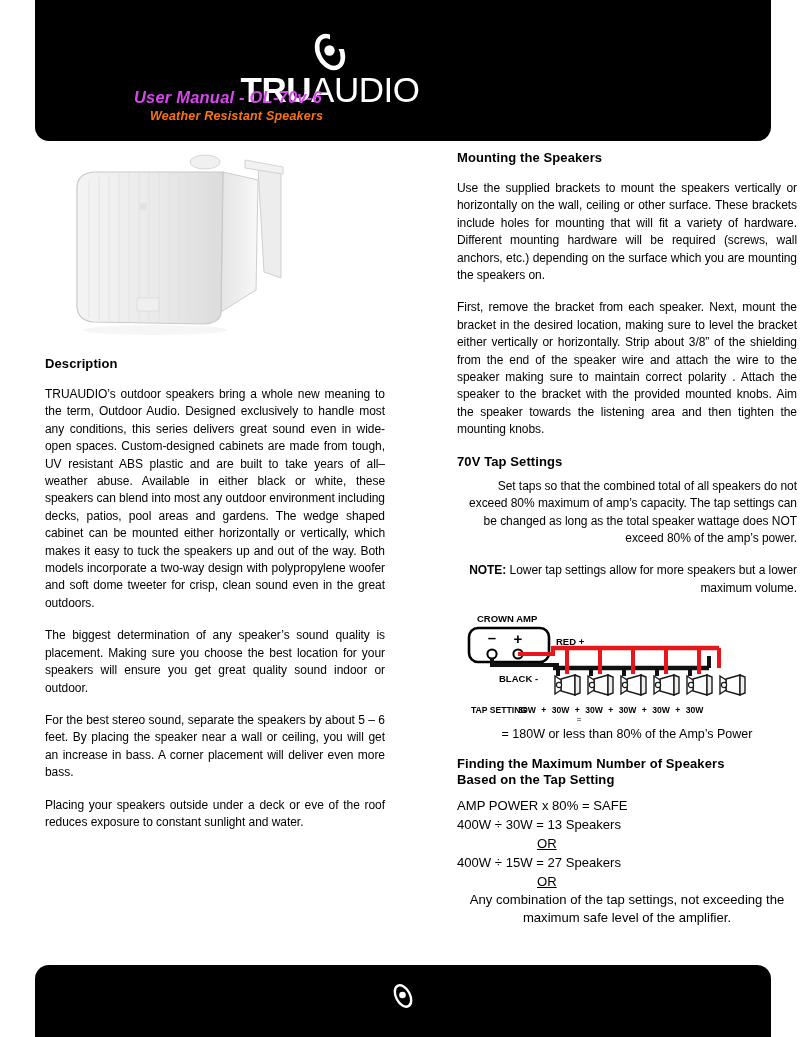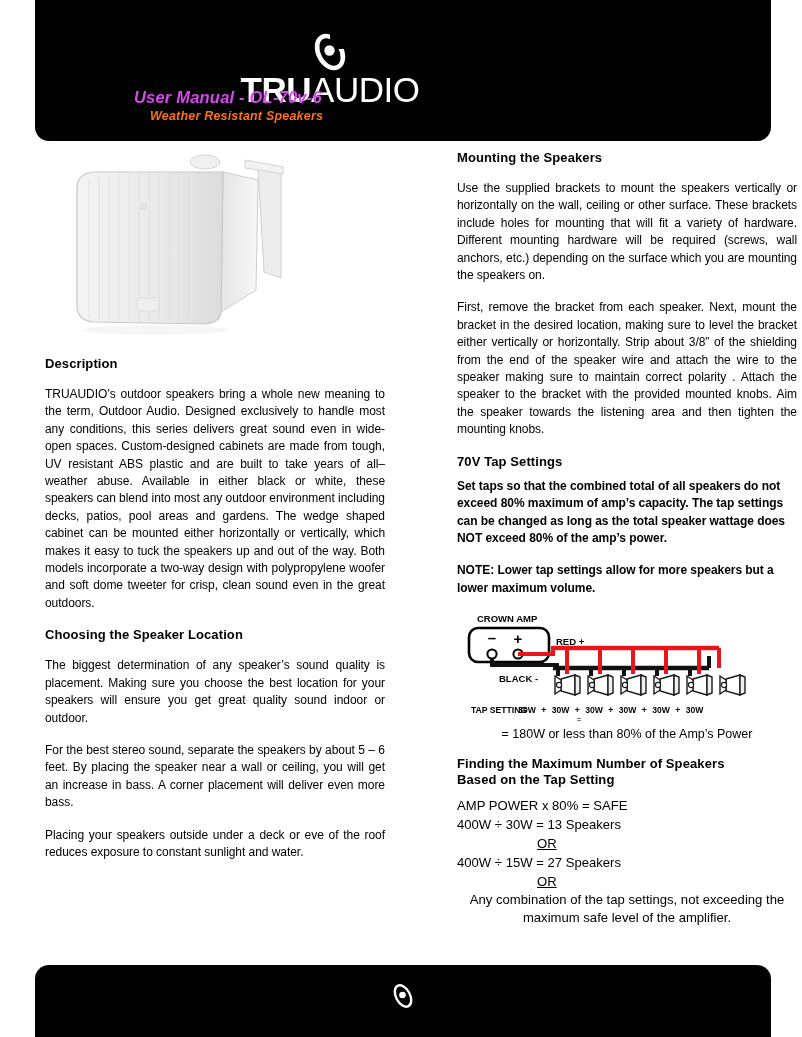--- a/index.html
+++ b/index.html
@@ -101,21 +101,21 @@
   }
   h2.sec.tight { margin-bottom: 8px; }
   p.body {
     font-size: 12px;
     line-height: 17.4px;
     margin: 0 0 15px 0;
     text-align: justify;
     letter-spacing: -0.05px;
   }
   p.body.last { margin-bottom: 0; }
-  p.body.noj { text-align: left; font-weight: bold; }
+  p.body.noj { text-align: right; }
 
   
   #product-photo {
     position: relative;
     width: 340px;
     height: 190px;
     margin-bottom: 16px;
   }
   #product-photo svg { display: block; }
 
@@ -237,21 +237,20 @@
 
         <rect x="92" y="148" width="22" height="13" rx="1" fill="#efefef" stroke="#dadada" stroke-width="0.8"></rect>
 
         <ellipse cx="110" cy="180" rx="72" ry="5" fill="#f6f6f6"></ellipse>
       </svg>
     </div>
 
     <h2 class="sec">Description</h2>
     <p class="body">TRUAUDIO’s outdoor speakers bring a whole new meaning to the term, Outdoor Audio.  Designed exclusively to handle most any conditions, this series delivers great sound even in wide-open spaces. Custom-designed cabinets are made from tough, UV resistant ABS plastic and are built to take years of all–weather abuse.  Available in either black or white, these speakers can blend into most any outdoor environment including decks, patios, pool areas and gardens. The wedge shaped cabinet can be mounted either horizontally or vertically, which makes it easy to tuck the speakers up and out of the way.  Both models incorporate a two-way design with polypropylene woofer and soft dome tweeter for crisp, clean sound even in the great outdoors.</p>
 
-    <h2 class="sec">Choosing the Speaker Location</h2>
     <p class="body">The biggest determination of any speaker’s sound quality is placement.  Making sure you choose the best location for your speakers will ensure you get great quality sound indoor or outdoor.</p>
     <p class="body">For the best stereo sound, separate the speakers by about 5 – 6 feet.  By placing the speaker near a wall or ceiling, you will get an increase in bass.  A corner placement will deliver even more bass.</p>
     <p class="body last">Placing your speakers outside under a deck or eve of the roof reduces exposure to constant sunlight and water.</p>
   </div>
 
   <div id="col-right">
 
     <h2 class="sec">Mounting the Speakers</h2>
     <p class="body">Use the supplied brackets to mount the speakers vertically or horizontally on the wall, ceiling or other surface.  These brackets include holes for mounting that will fit a variety of hardware.  Different mounting hardware will be required (screws, wall anchors, etc.) depending on the surface which you are mounting the speakers on.</p>
     <p class="body">First, remove the bracket from each speaker. Next, mount the bracket in the desired location, making sure to level the bracket either vertically or horizontally.  Strip about 3/8” of the shielding from the end of the speaker wire and attach the wire to the speaker making sure to maintain correct polarity . Attach the speaker to the bracket with the provided mounted knobs. Aim the speaker towards the listening area and then tighten the mounting knobs.</p>

